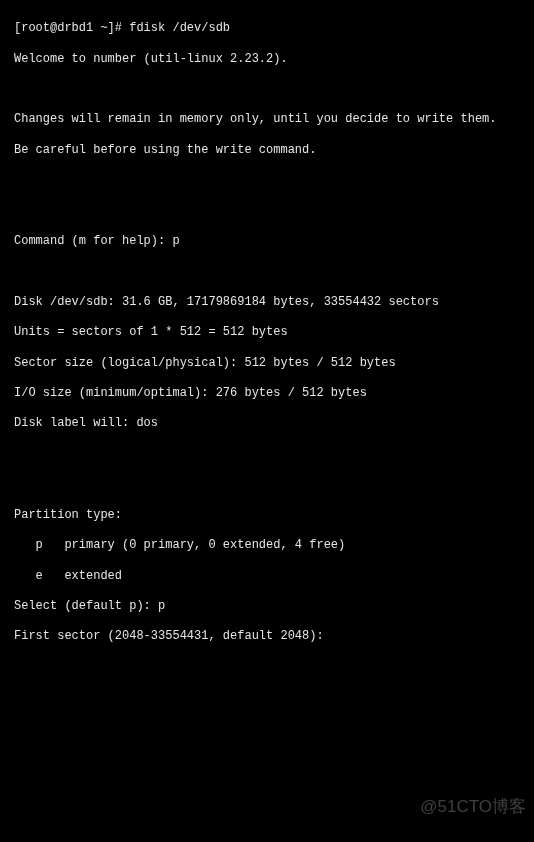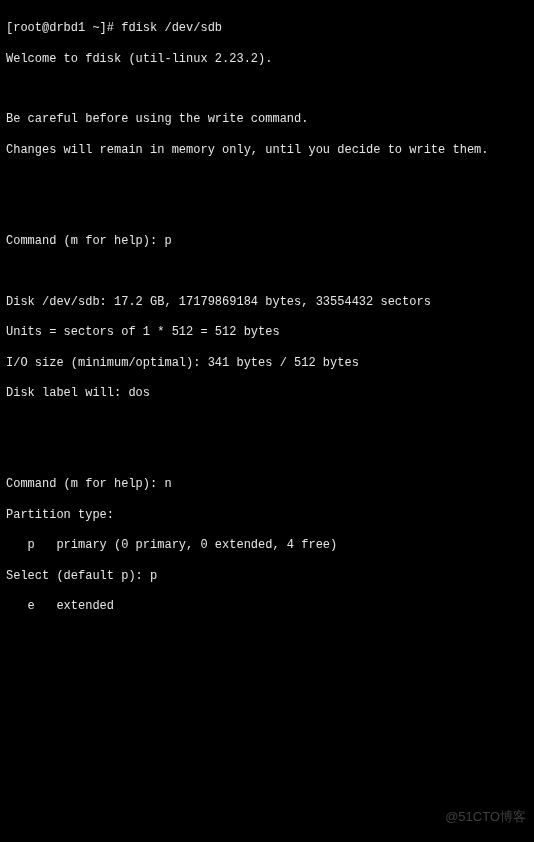--- a/index.html
+++ b/index.html
@@ -13,55 +13,56 @@
   }
   .terminal {
     font-family: "Courier New", Courier, monospace;
     font-size: 12px;
     line-height: 15.2px;
     color: #e6e6e6;
     white-space: pre;
     padding: 6px 6px;
     letter-spacing: 0px;
   }
-  .line { display: block; }
+  .line { display: block; margin-left: 8px; }
   .watermark {
     position: absolute;
     right: 8px;
-    bottom: 16px;
+    bottom: 24px;
     color: rgba(180,180,180,0.35);
     font-family: sans-serif;
-    font-size: 13px;
+    font-size: 17px;
     pointer-events: none;
   }
 </style>
 </head>
 <body>
 
 <div class="terminal">
 <span class="line"><span>[root@drbd1 ~]# </span><span>fdisk /dev/sdb</span></span>
-<span class="line">Welcome to fdisk (util-linux 2.23.2).</span>
+<span class="line">Welcome to number (util-linux 2.23.2).</span>
 <span class="line"> </span>
+<span class="line">Changes will remain in memory only, until you decide to write them.</span>
 <span class="line">Be careful before using the write command.</span>
-<span class="line">Changes will remain in memory only, until you decide to write them.</span>
 <span class="line"> </span>
 <span class="line"> </span>
 <span class="line"><span>Command (m for help): </span><span>p</span></span>
 <span class="line"> </span>
-<span class="line">Disk /dev/sdb: 17.2 GB, 17179869184 bytes, 33554432 sectors</span>
+<span class="line">Disk /dev/sdb: 31.6 GB, 17179869184 bytes, 33554432 sectors</span>
 <span class="line">Units = sectors of 1 * 512 = 512 bytes</span>
-<span class="line">I/O size (minimum/optimal): 341 bytes / 512 bytes</span>
+<span class="line">Sector size (logical/physical): 512 bytes / 512 bytes</span>
+<span class="line">I/O size (minimum/optimal): 276 bytes / 512 bytes</span>
 <span class="line">Disk label will: dos</span>
 <span class="line"> </span>
 <span class="line"> </span>
-<span class="line"><span>Command (m for help): </span><span>n</span></span>
 <span class="line">Partition type:</span>
 <span class="line">   p   primary (0 primary, 0 extended, 4 free)</span>
+<span class="line">   e   extended</span>
 <span class="line"><span>Select (default p): </span><span>p</span></span>
-<span class="line">   e   extended</span>
+<span class="line">First sector (2048-33554431, default 2048):</span>
 
 
 
 
 
 
 
 
 
 

